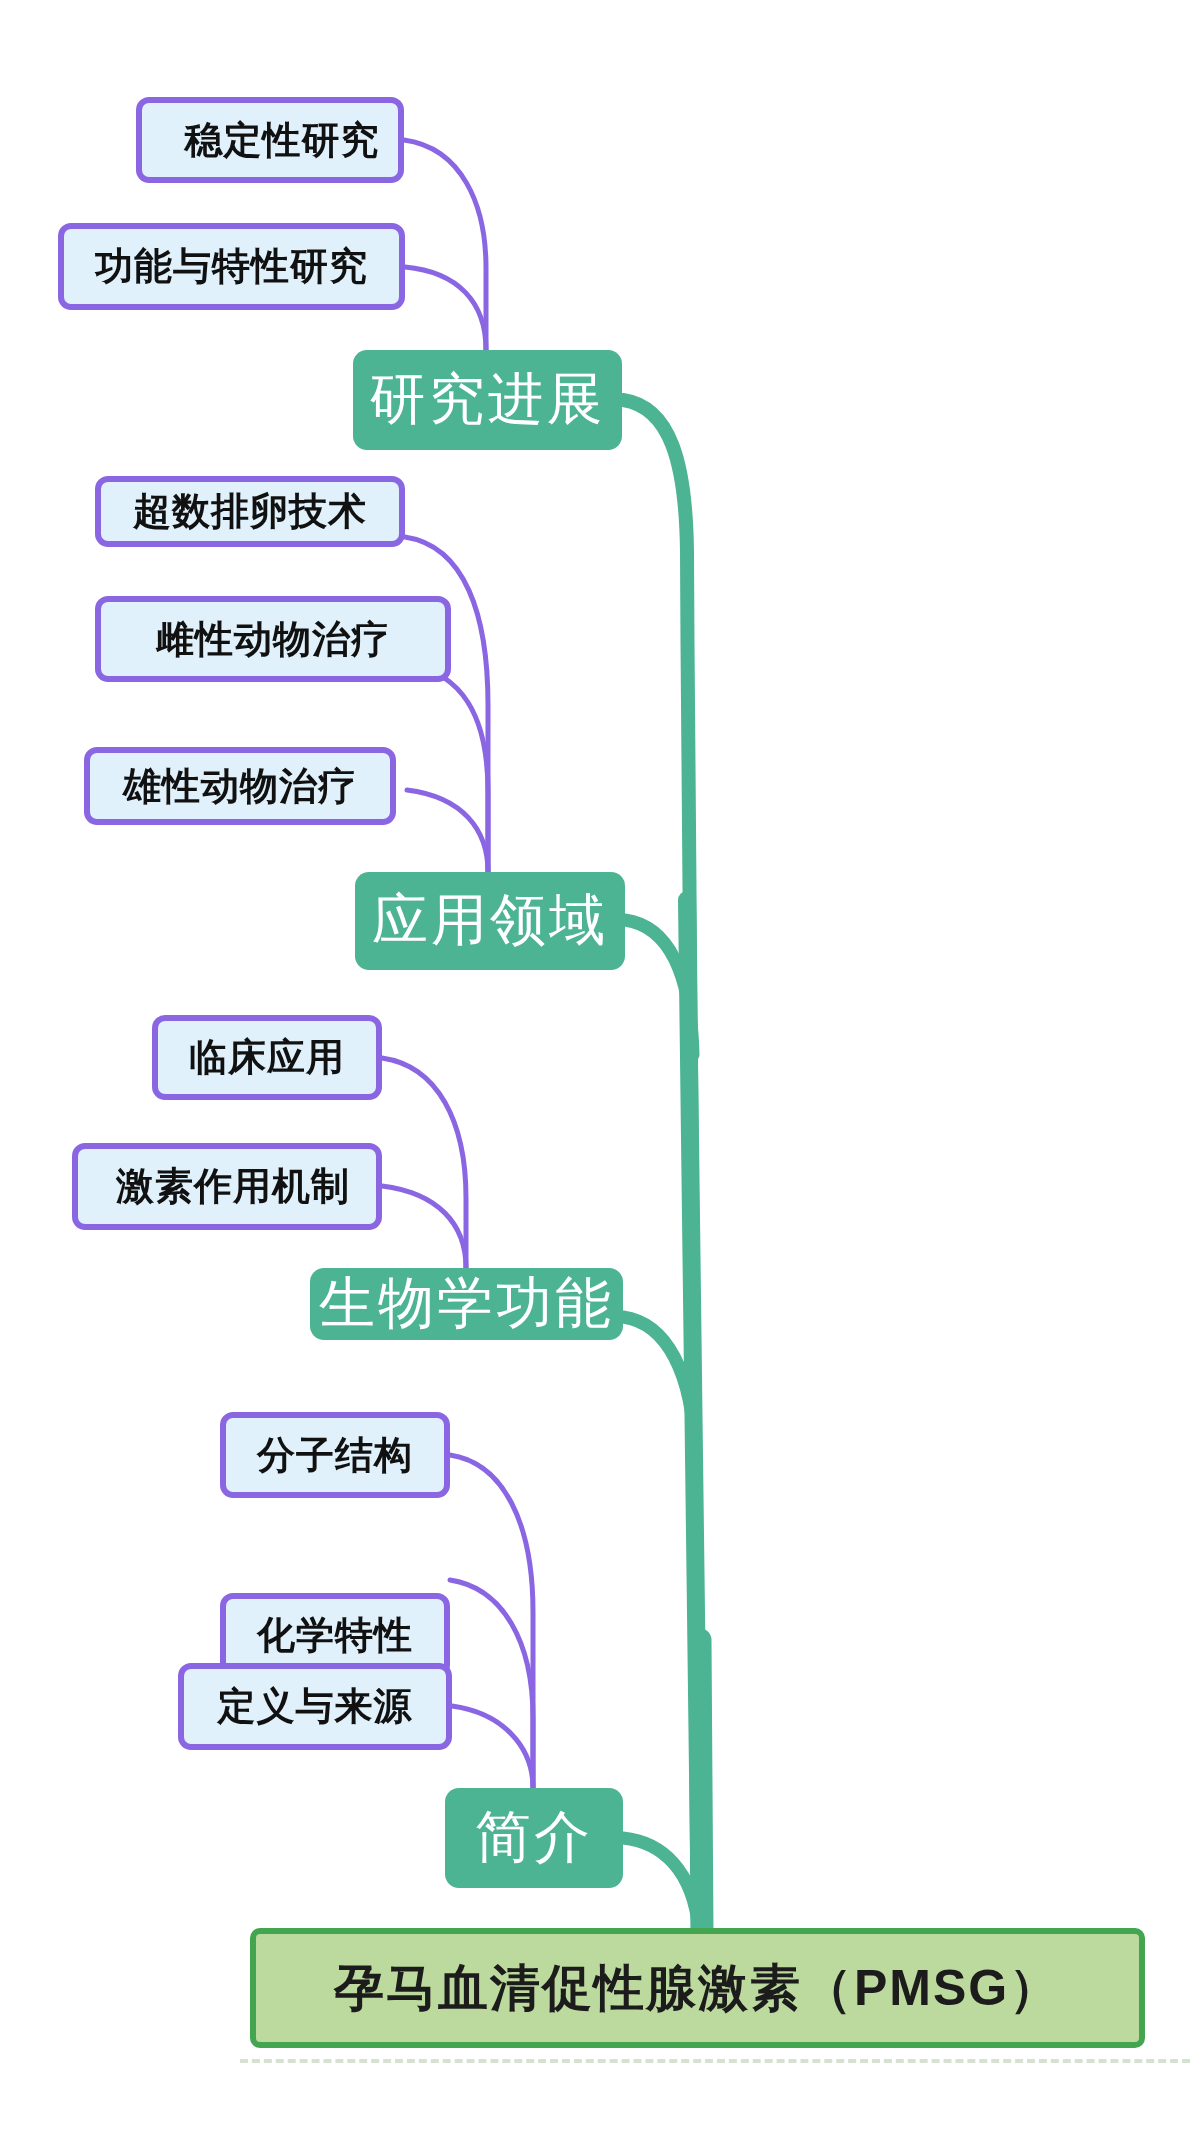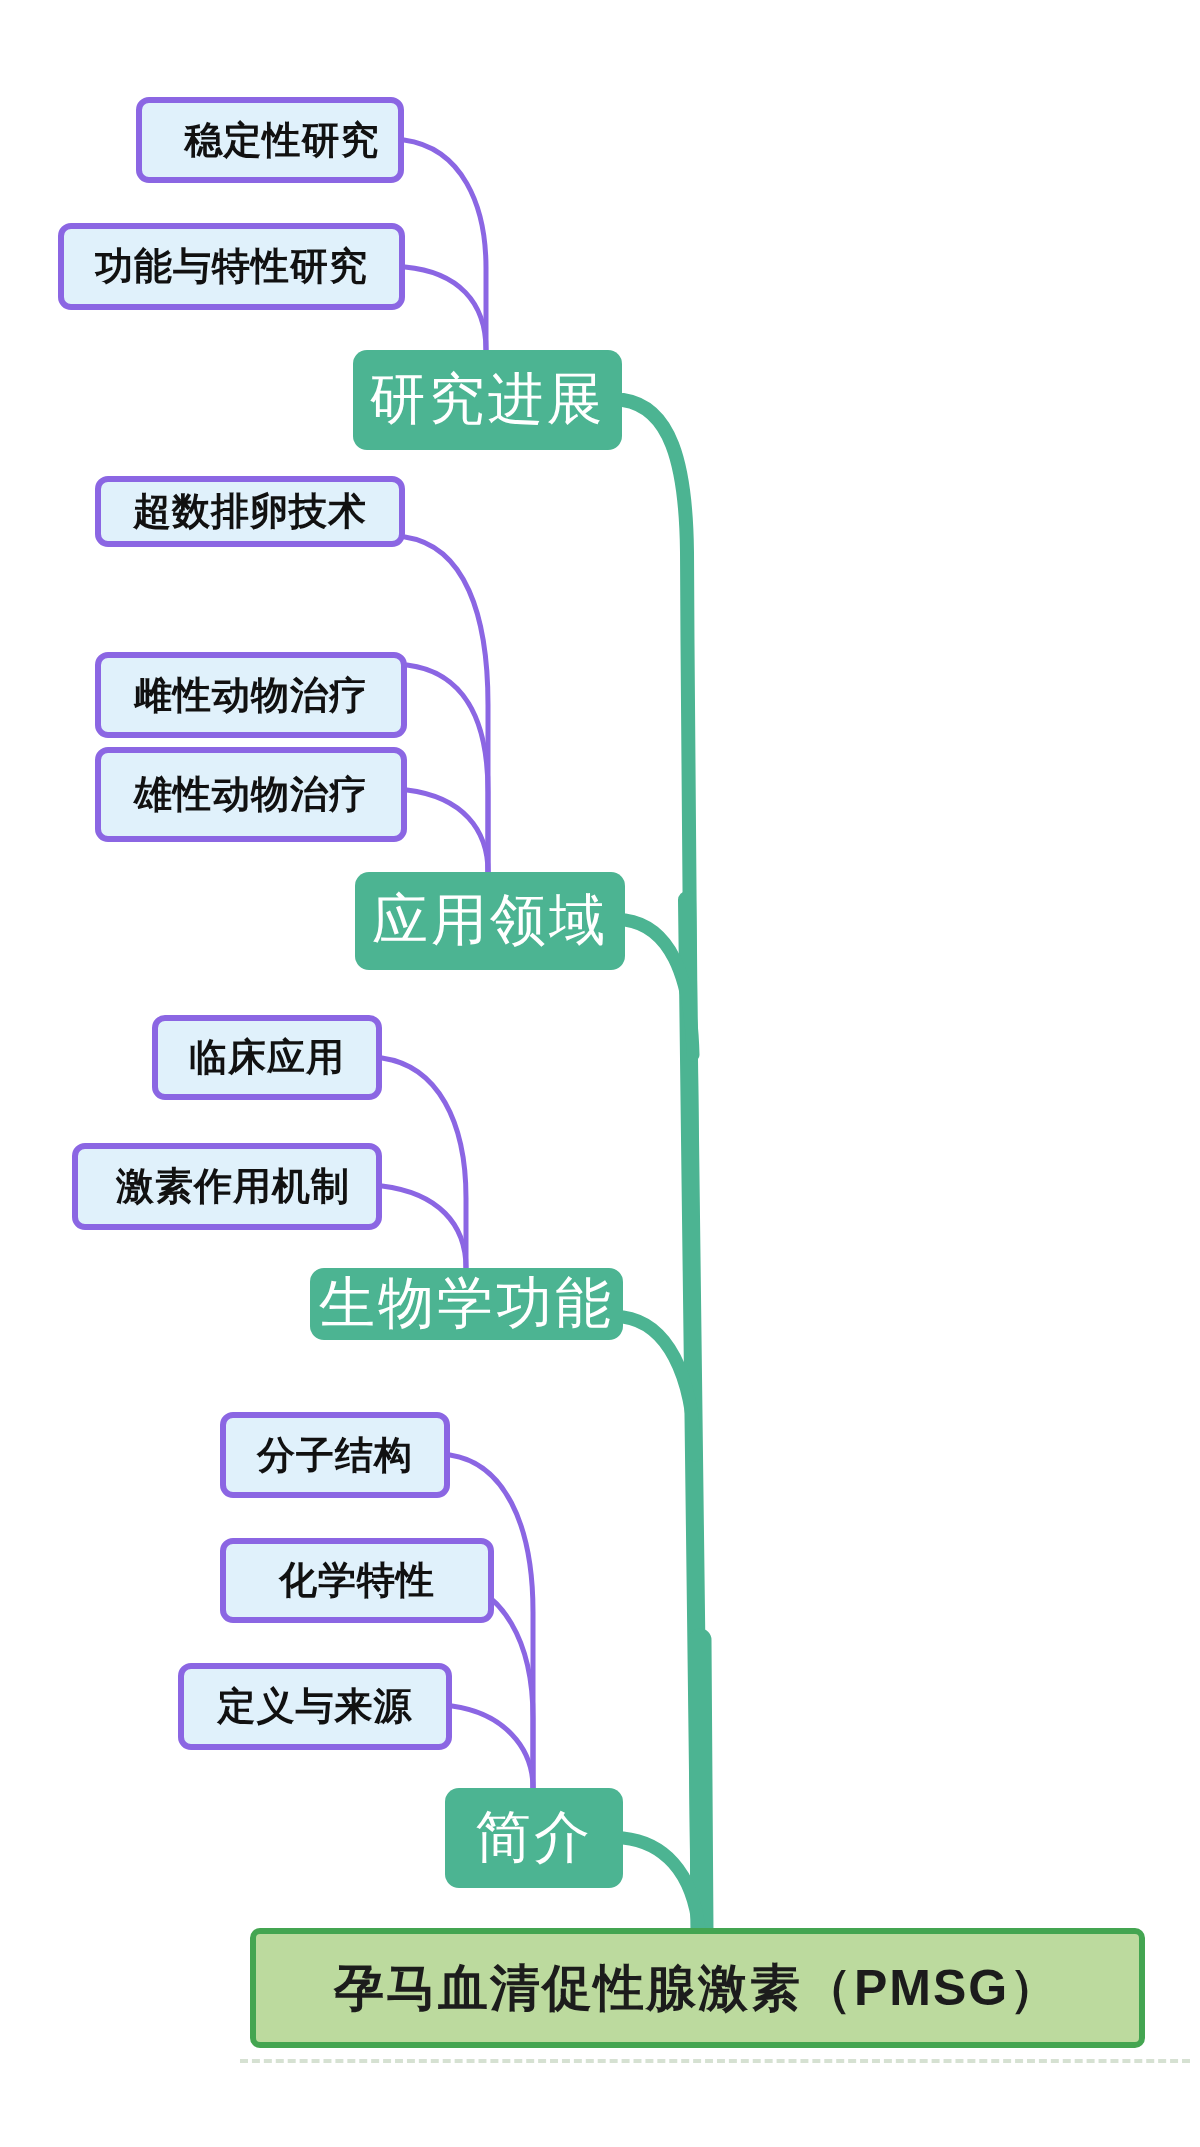--- a/index.html
+++ b/index.html
@@ -71,26 +71,26 @@
     width: 950px;
     height: 0;
     border-top: 4px dashed #C9D8C4;
     opacity: 0.75;
   }
 
   
   #n-l1  { left: 136px; top: 97px;   width: 268px; height: 86px; padding-left: 24px; }
   #n-l2  { left: 58px;  top: 223px;  width: 347px; height: 87px; justify-content: center; }
   #n-l3  { left: 95px;  top: 476px;  width: 310px; height: 71px; }
-  #n-l4  { left: 95px;  top: 652px;  width: 312px; height: 86px; justify-content: center; }
-  #n-l5  { left: 95px;  top: 747px;  width: 312px; height: 95px; }
+  #n-l4  { left: 95px;  top: 596px;  width: 356px; height: 86px; justify-content: center; }
+  #n-l5  { left: 84px;  top: 747px;  width: 312px; height: 78px; }
   #n-l6  { left: 152px; top: 1015px; width: 230px; height: 85px; }
   #n-l7  { left: 72px;  top: 1143px; width: 310px; height: 87px; padding-left: 12px; }
   #n-l8  { left: 220px; top: 1412px; width: 230px; height: 86px; }
-  #n-l9  { left: 220px; top: 1538px; width: 274px; height: 85px; }
+  #n-l9  { left: 220px; top: 1593px; width: 230px; height: 85px; }
   #n-l10 { left: 178px; top: 1663px; width: 274px; height: 87px; }
 
   #n-b1  { left: 353px; top: 350px;  width: 269px; height: 100px; }
   #n-b2  { left: 355px; top: 872px;  width: 270px; height: 98px;  }
   #n-b3  { left: 310px; top: 1268px; width: 313px; height: 72px;  }
   #n-b4  { left: 445px; top: 1788px; width: 178px; height: 100px; }
 
   #n-root { left: 250px; top: 1928px; width: 895px; height: 120px; }
 </style>
 </head>

